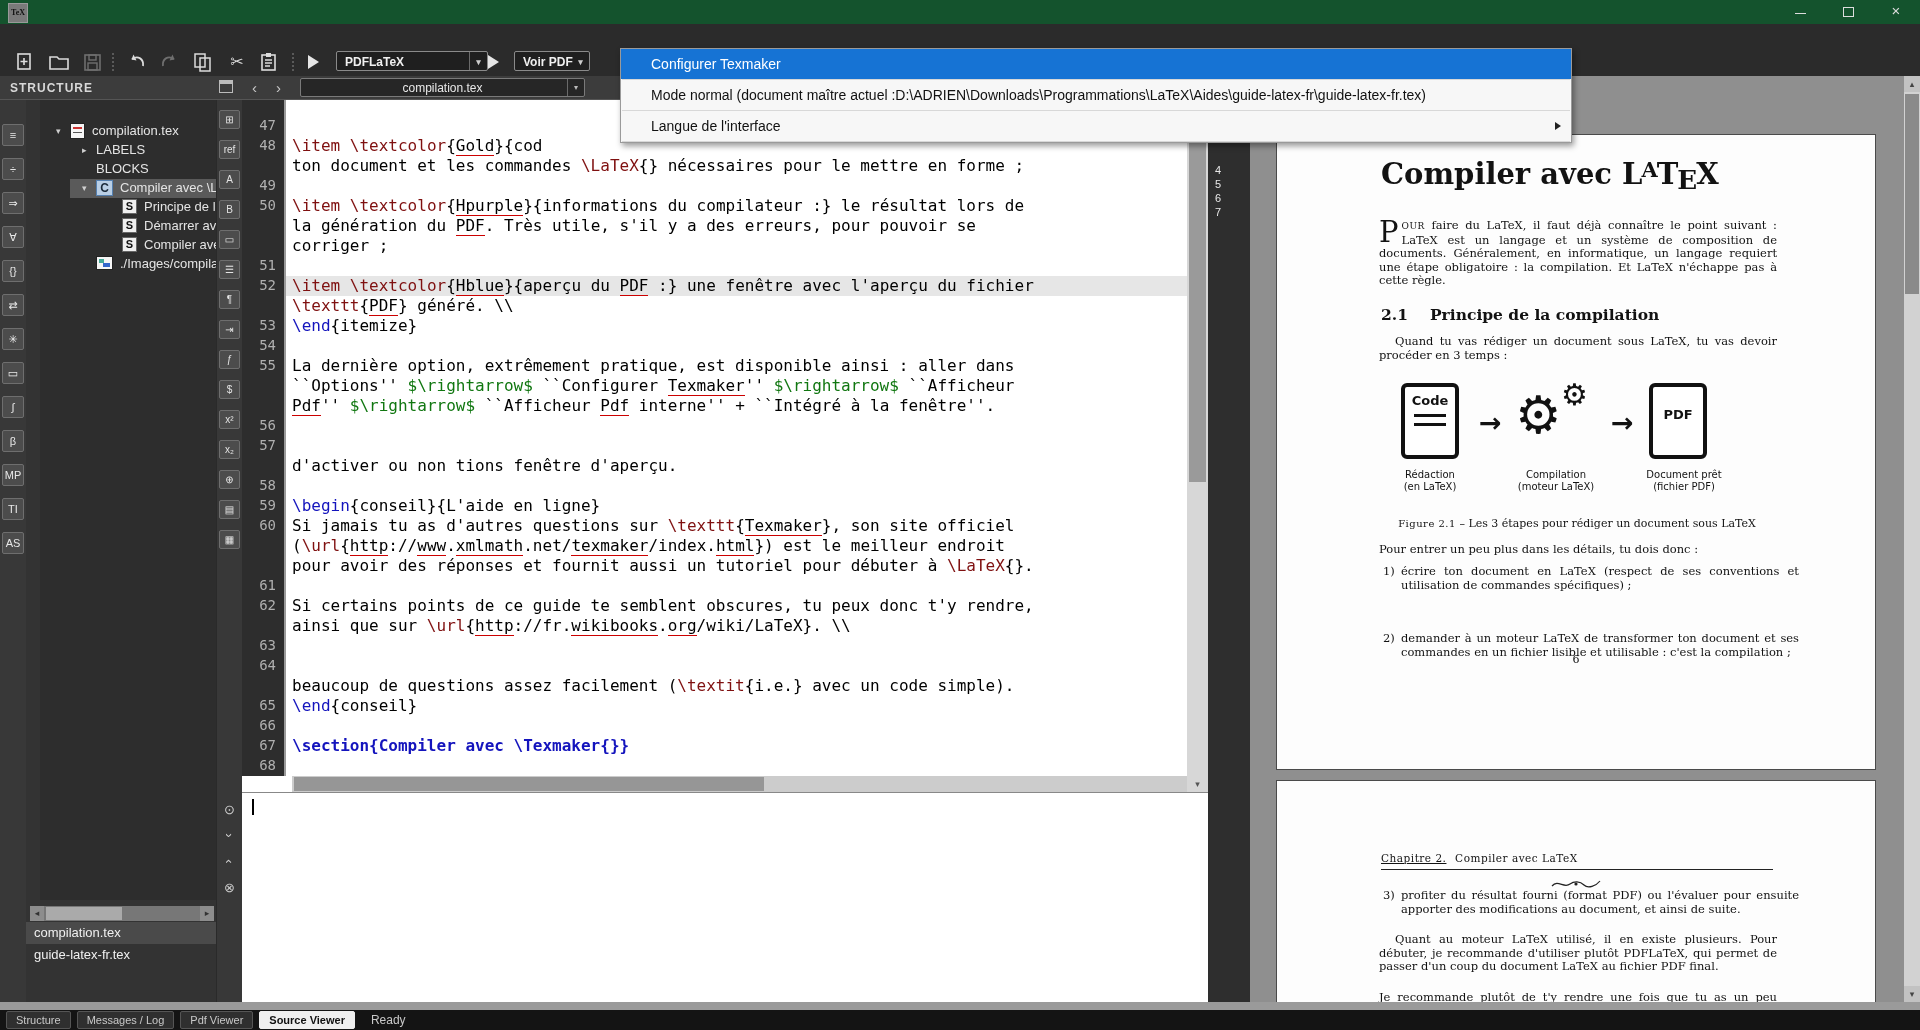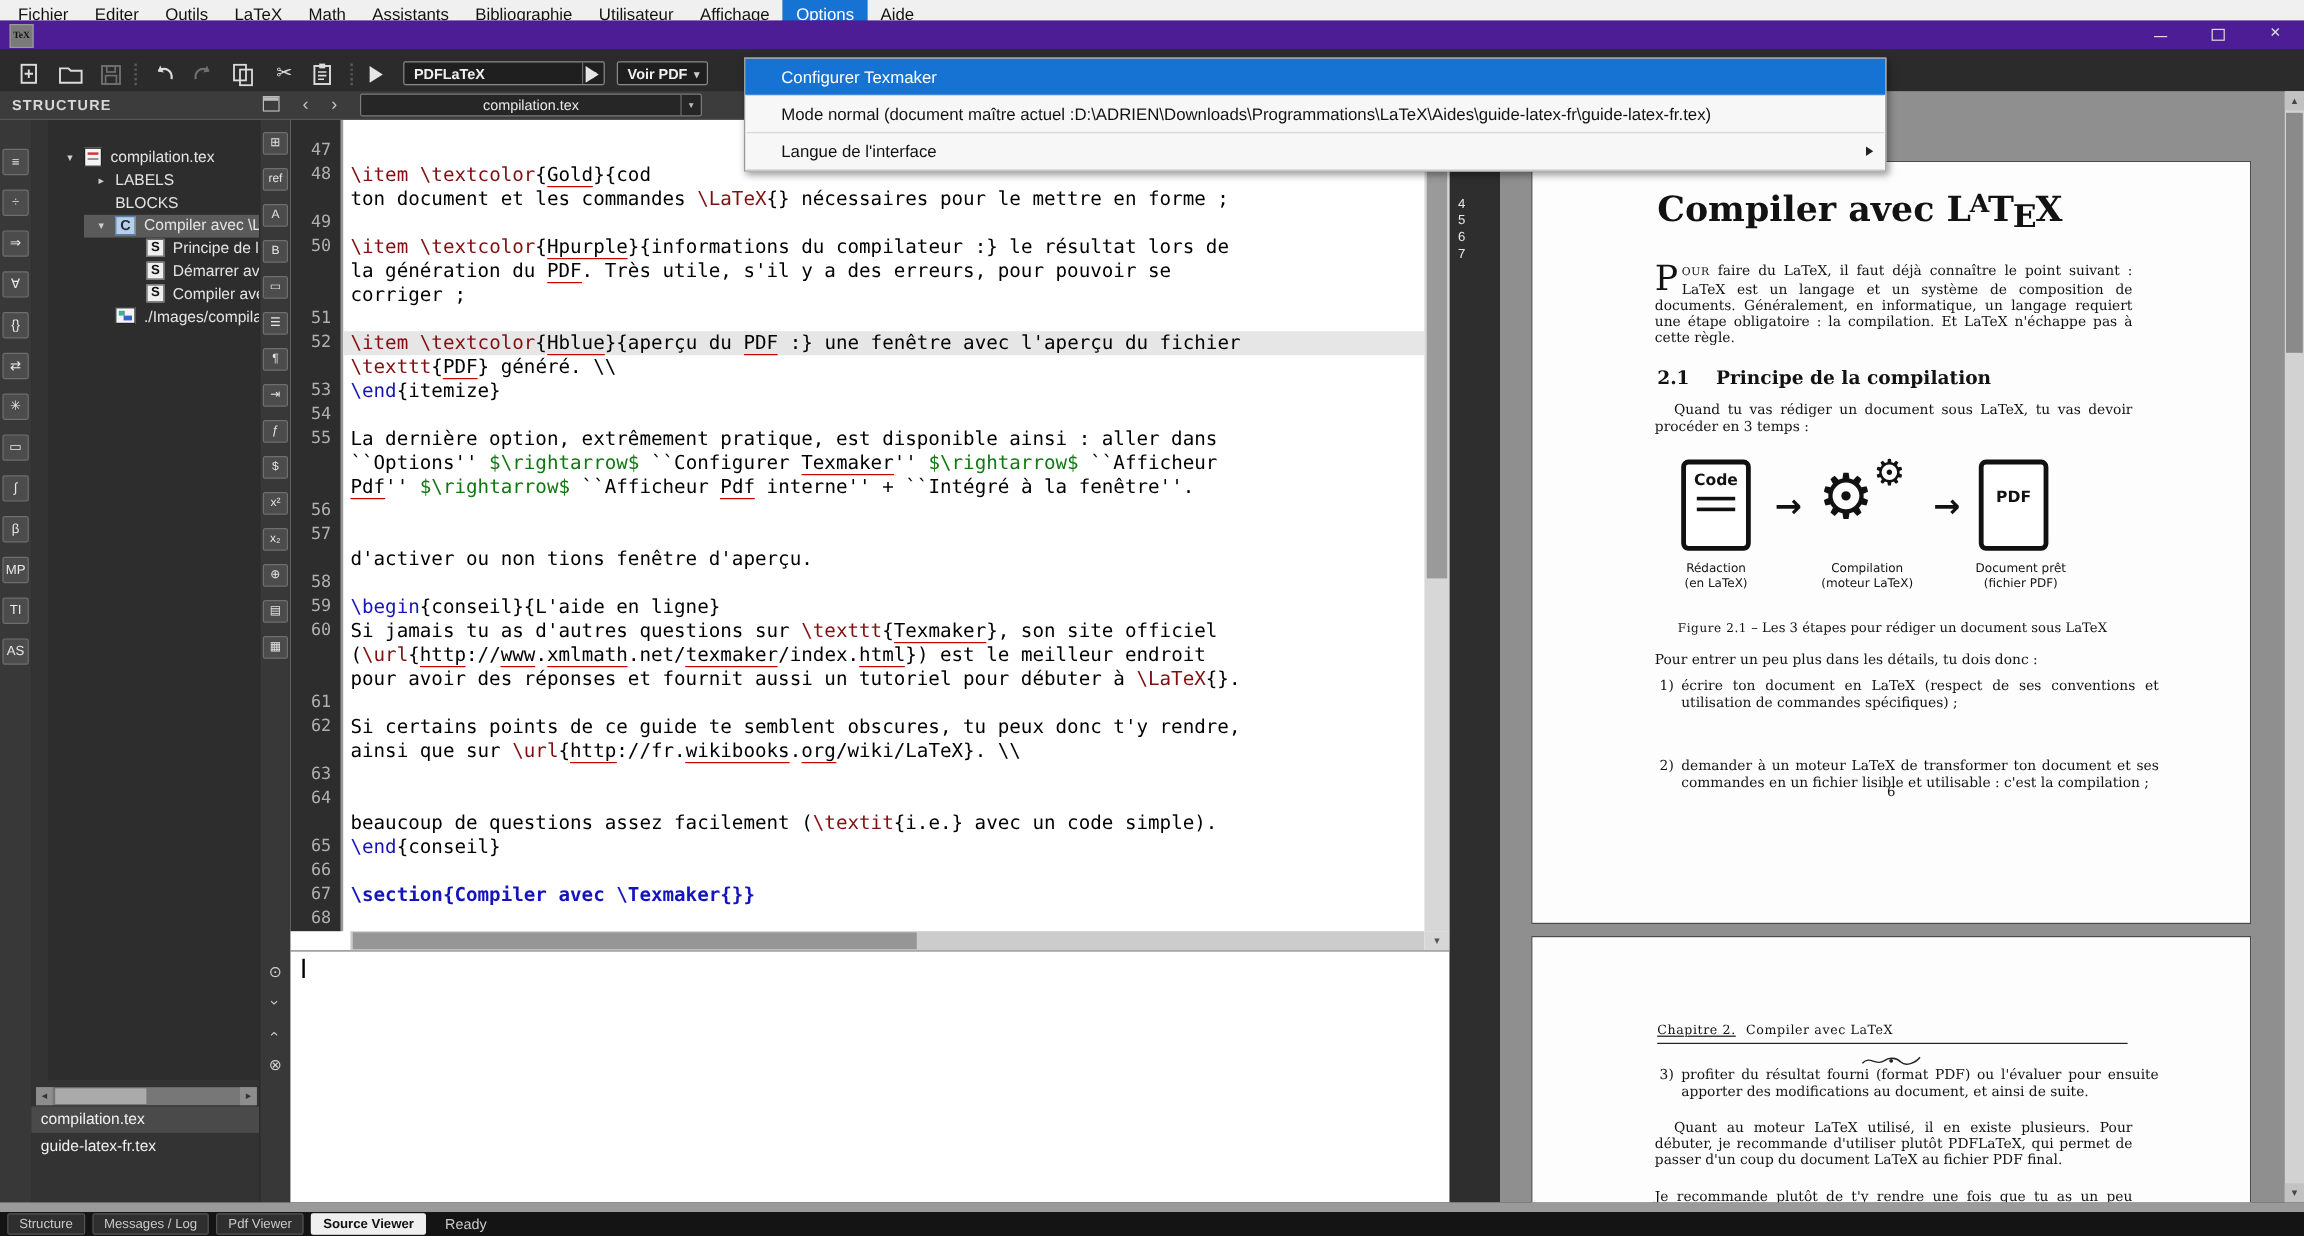--- a/index.html
+++ b/index.html
@@ -1,21 +1,21 @@
 <!DOCTYPE html>
 <html><head>
 <meta charset="utf-8">
 <style>
   html,body{margin:0;padding:0;background:#000;}
   #app{position:relative;width:1920px;height:1030px;overflow:hidden;
        font-family:"Liberation Sans",sans-serif;background:#2b2b2b;}
   .abs{position:absolute;}
 
   
-  #titlebar{left:0;top:17px;width:1920px;height:24px;background:#4c1d95;}
+  #titlebar{left:0;top:0;width:1920px;height:24px;background:#14532d;}
   #app-icon{left:8px;top:3px;width:18px;height:18px;background:#7a7a7a;border:1px solid #999;
             color:#111;font-size:8px;font-weight:bold;text-align:center;line-height:17px;font-family:"Liberation Serif",serif;}
   .wctl{top:0;width:48px;height:24px;color:#ddd;text-align:center;}
   #win-min span{display:inline-block;width:11px;height:1px;background:#ddd;margin-top:13px;}
   #win-max span{display:inline-block;width:9px;height:8px;border:1px solid #ddd;margin-top:7px;}
   #win-close{font-size:15px;line-height:22px;}
 
   
   #menubar{left:0;top:24px;width:1920px;height:24px;background:#f0f0f0;border-bottom:1px solid #d0d0d0;
            display:flex;align-items:stretch;padding-left:4px;box-sizing:border-box;}
@@ -223,21 +223,21 @@
     <div class="abs tbtn" style="left:224px;color:#dcdcdc;font-size:16px;line-height:22px;">✂</div>
     <div class="abs tbtn" style="left:256px;">
       <svg width="26" height="22">
           <rect x="6" y="4" width="13" height="15" fill="none" stroke="#dcdcdc" stroke-width="1.6"></rect>
           <rect x="10" y="2" width="5" height="4" fill="#dcdcdc"></rect>
           <path d="M9 9 h7 M9 12 h7 M9 15 h5" stroke="#dcdcdc" stroke-width="1.3"></path>
         </svg>
       </div>
     <div class="abs tsep" style="left:292px;"></div>
     <div class="abs runarrow" style="left:308px;"></div>
-    <div class="abs combo" style="left:336px;width:168px;">
+    <div class="abs combo" style="left:336px;width:152px;">
       <span>PDFLaTeX</span>
       <span class="arr">▾</span>
     </div>
     <div class="abs runarrow" style="left:488px;"></div>
     <div class="abs combo noline" style="left:514px;width:76px;">
       <span>Voir PDF</span>
       <span class="arr">▾</span>
     </div>
   </div>
 

